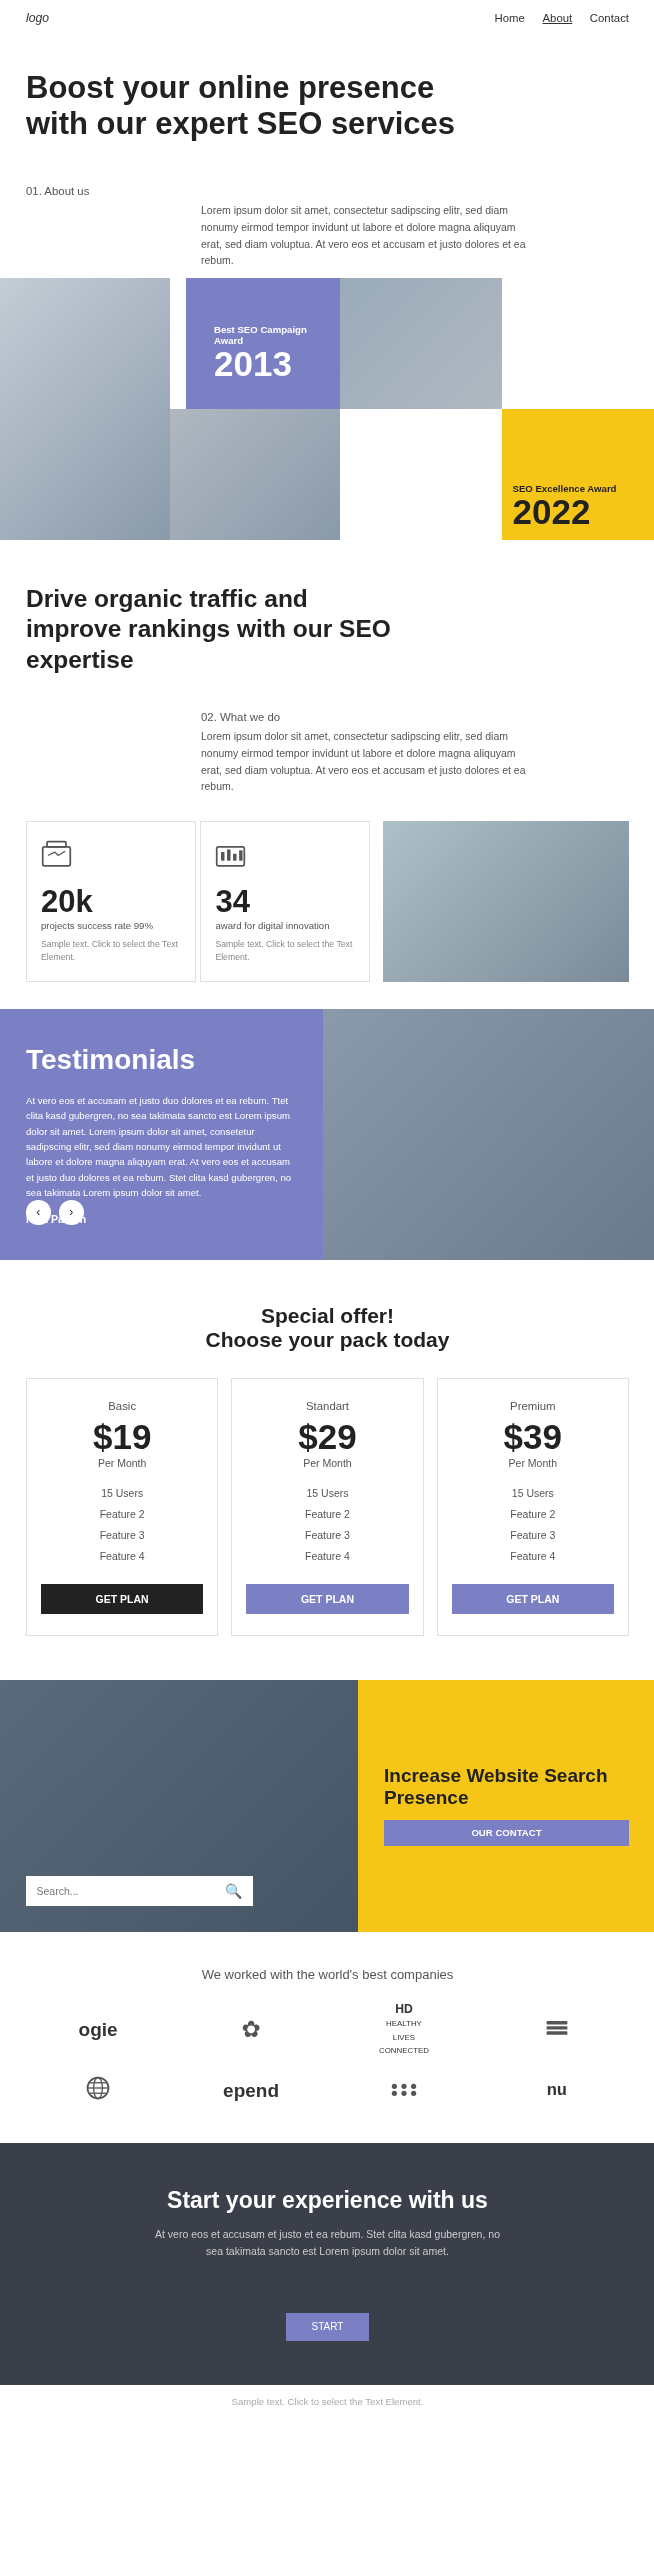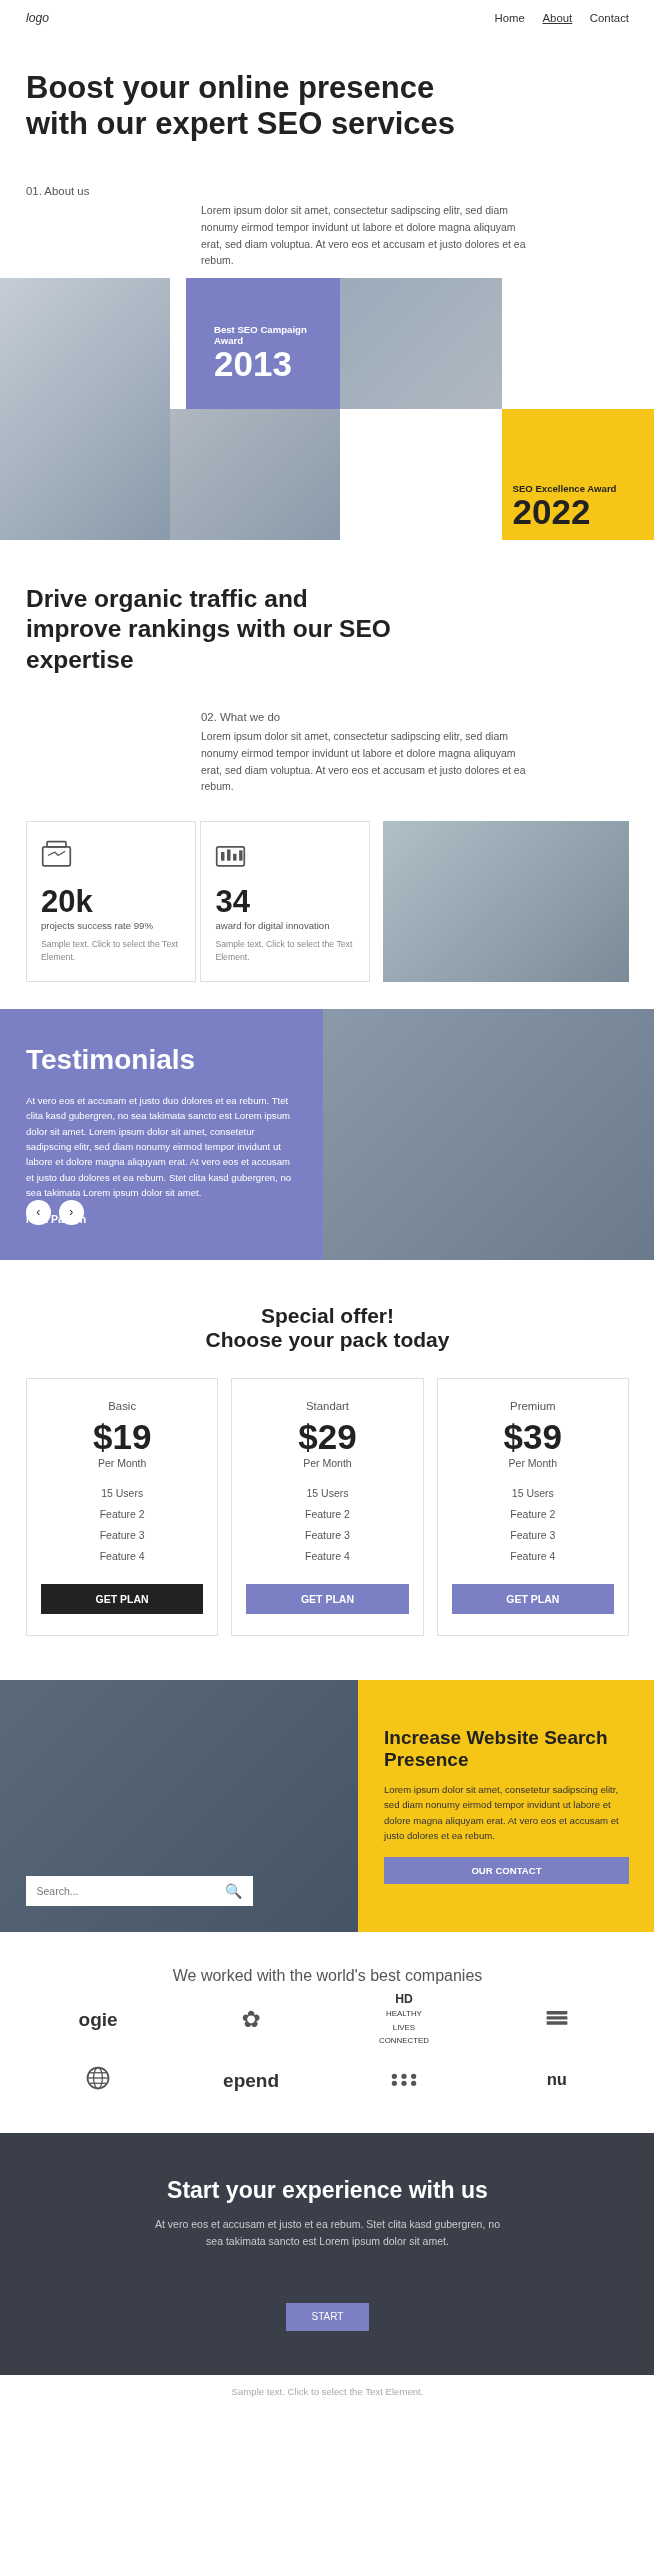--- a/index.html
+++ b/index.html
@@ -68,21 +68,21 @@
     .search-overlay-yellow { position: absolute; right: 0; top: 0; width: 297px; height: 100%; background: #f5c518; display: flex; flex-direction: column; justify-content: center; padding: 26px; }
     .search-overlay-yellow h3 { font-size: 19px; font-weight: 900; color: #222; margin-bottom: 10.5px; }
     .search-overlay-yellow p { font-size: 9.6px; color: #333; line-height: 1.6; margin-bottom: 14px; }
     .btn-contact { background: #7b7fc4; color: #fff; border: none; padding: 7.9px 15.7px; font-size: 9.6px; font-weight: bold; cursor: pointer; }
     .search-bar { position: absolute; bottom: 26px; left: 26px; display: flex; align-items: center; background: #fff; width: 227px; padding: 7px 10.5px; }
     .search-bar input { border: none; outline: none; font-size: 10.5px; flex: 1; color: #888; }
     .search-bar span { color: #888; }
 
     
     .partners-section { padding: 35px 26px; text-align: center; }
-    .partners-section p { font-size: 16px; color: #555; margin-bottom: 8px; }
+    .partners-section p { font-size: 13px; color: #555; margin-bottom: 21px; }
     .partners-grid { display: grid; grid-template-columns: repeat(4, 1fr); gap: 17.5px 8.7px; align-items: center; justify-items: center; }
     .partner-logo { font-size: 19px; font-weight: 900; color: #333; }
     .partner-icon { font-size: 23px; color: #555; }
 
     
     .cta-section { background: #3a3f4a; color: #fff; text-align: center; padding: 44px 26px; }
     .cta-section h2 { font-size: 23px; font-weight: 900; margin-bottom: 12.2px; }
     .cta-section p { font-size: 10.5px; color: #ccc; max-width: 349px; margin: 0 auto 21px; line-height: 1.6; }
     .btn-start { background: #7b7fc4; color: #fff; border: none; padding: 8.7px 26px; font-size: 10px; font-weight: normal; cursor: pointer; margin-top: 32px; }
 
@@ -230,21 +230,20 @@
       </ul>
       <button class="btn-purple">GET PLAN</button>
     </div>
   </div>
 </section>
 
 <div class="search-section">
   <div class="search-bg" style="background:linear-gradient(135deg,#5a6a7a,#3a4a5a);"></div>
   <div class="search-overlay-yellow">
     <h3>Increase Website Search Presence</h3>
-    <p>Lorem ipsum dolor sit amet, consetetur sadipscing elitr, sed diam nonumy eirmod tempor invidunt ut labore et dolore magna aliquyam erat. At vero eos et accusam et justo dolores et ea rebum.</p>
     <button class="btn-contact">OUR CONTACT</button>
   </div>
   <div class="search-bar">
     <input type="text" placeholder="Search..." style="">
     <span>🔍</span>
   </div>
 </div>
 
 <section class="partners-section">
   <p>We worked with the world's best companies</p>

